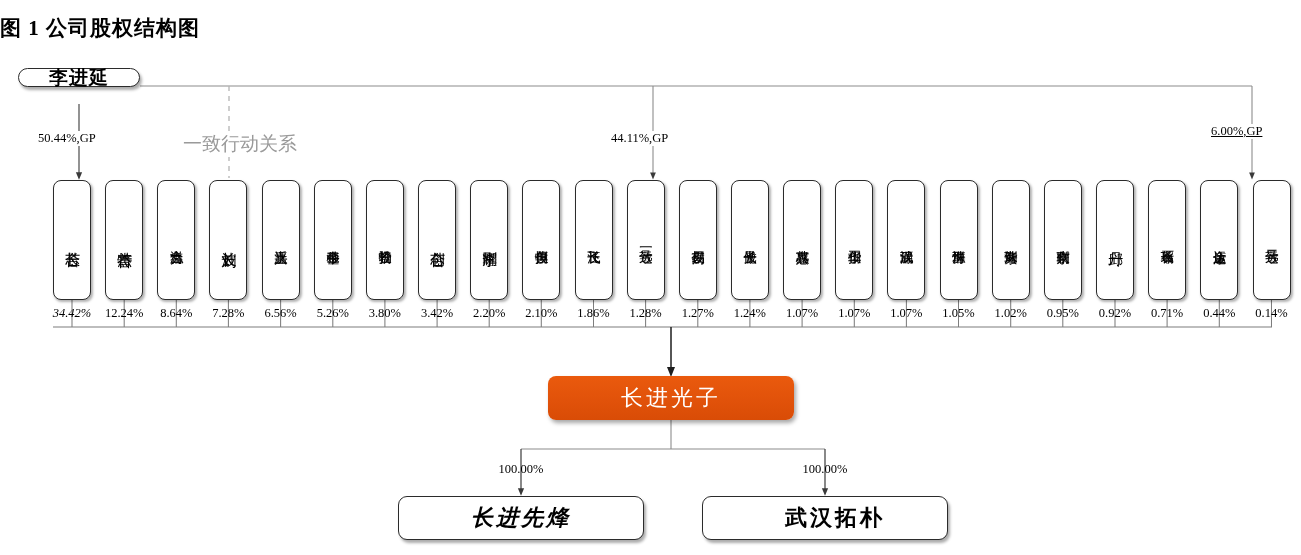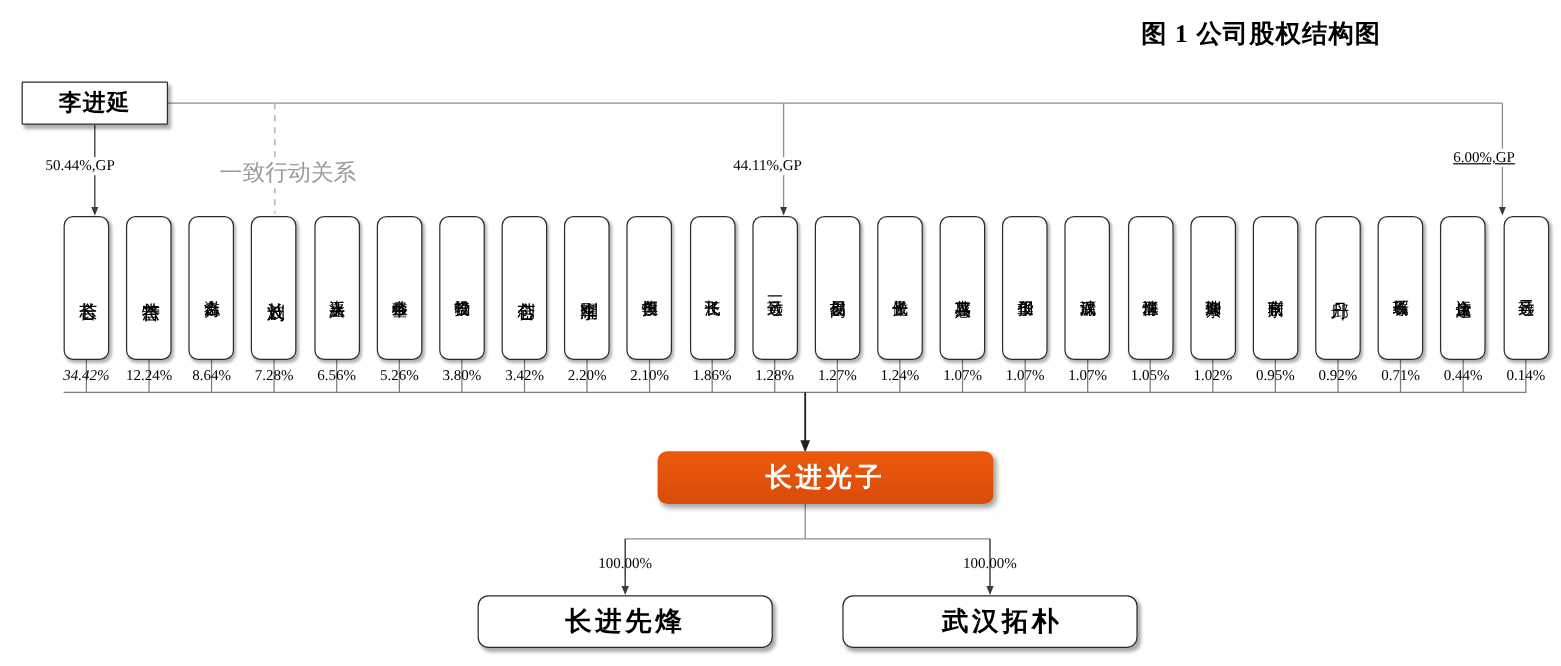--- a/index.html
+++ b/index.html
@@ -10,21 +10,21 @@
     font-family:"Liberation Serif","DejaVu Serif",serif;
     color:#000;
     position:relative;
     overflow:hidden;
   }
   #stage{position:absolute;left:0;top:0;width:1301px;height:555px;}
 
   
   .title{
     position:absolute;left:0;top:14px;width:1151px;
-    text-align:right;
+    text-align:left;
     font-size:21px;font-weight:bold;
     letter-spacing:1px;
     white-space:nowrap;
   }
 
   
   #wires{position:absolute;left:0;top:0;width:1301px;height:555px;}
 
   
   .box{
@@ -32,22 +32,22 @@
     box-sizing:border-box;
     border:1.2px solid #2b2b2b;
     background:#ffffff;
     border-radius:9px;
     box-shadow:2px 3px 3px rgba(0,0,0,0.33);
     display:flex;align-items:center;justify-content:center;
   }
 
   
   .root-box{
-    left:18px;top:68px;width:122px;height:36px;
-    border-radius:1px;
+    left:18px;top:68px;width:122px;height:19px;
+    border-radius:18px;
     font-size:19px;font-weight:bold;
     letter-spacing:1px;
   }
 
   
   .vbox{
     top:180px;width:38px;height:120px;
     border-radius:8px;
     border-width:1.1px;
     box-shadow:1.5px 2px 2.5px rgba(0,0,0,0.30);
@@ -85,40 +85,40 @@
     position:absolute;
     font-size:19px;
     color:#9a9a9a;
     white-space:nowrap;
     background:#fff;
     padding:0 3px;
   }
 
   
   .company-box{
-    left:548px;top:376px;width:280px;height:44px;
+    left:548px;top:376px;width:246px;height:44px;
     border:none;
     border-radius:8px;
     background:linear-gradient(180deg,#ea5a0d 0%,#e1520a 55%,#d94c06 100%);
     box-shadow:2px 3px 4px rgba(0,0,0,0.35);
     color:#ffffff;
     font-size:22px;
     letter-spacing:3px;
-    font-weight:700;
+    font-weight:400;
     justify-content:center;
   }
 
   
   .sub-box{
     top:496px;width:246px;height:44px;
     border-radius:9px;
     font-size:22px;font-weight:bold;
     letter-spacing:3px;
   }
-  .sub-left{left:398px;}
+  .sub-left{left:398px;font-style:italic;}
   .sub-right{left:702px;padding-left:20px;}
 
   .sub-pct{
     position:absolute;top:462px;width:100px;text-align:center;
     font-size:12.5px;white-space:nowrap;
   }
 </style>
 </head>
 <body>
 

